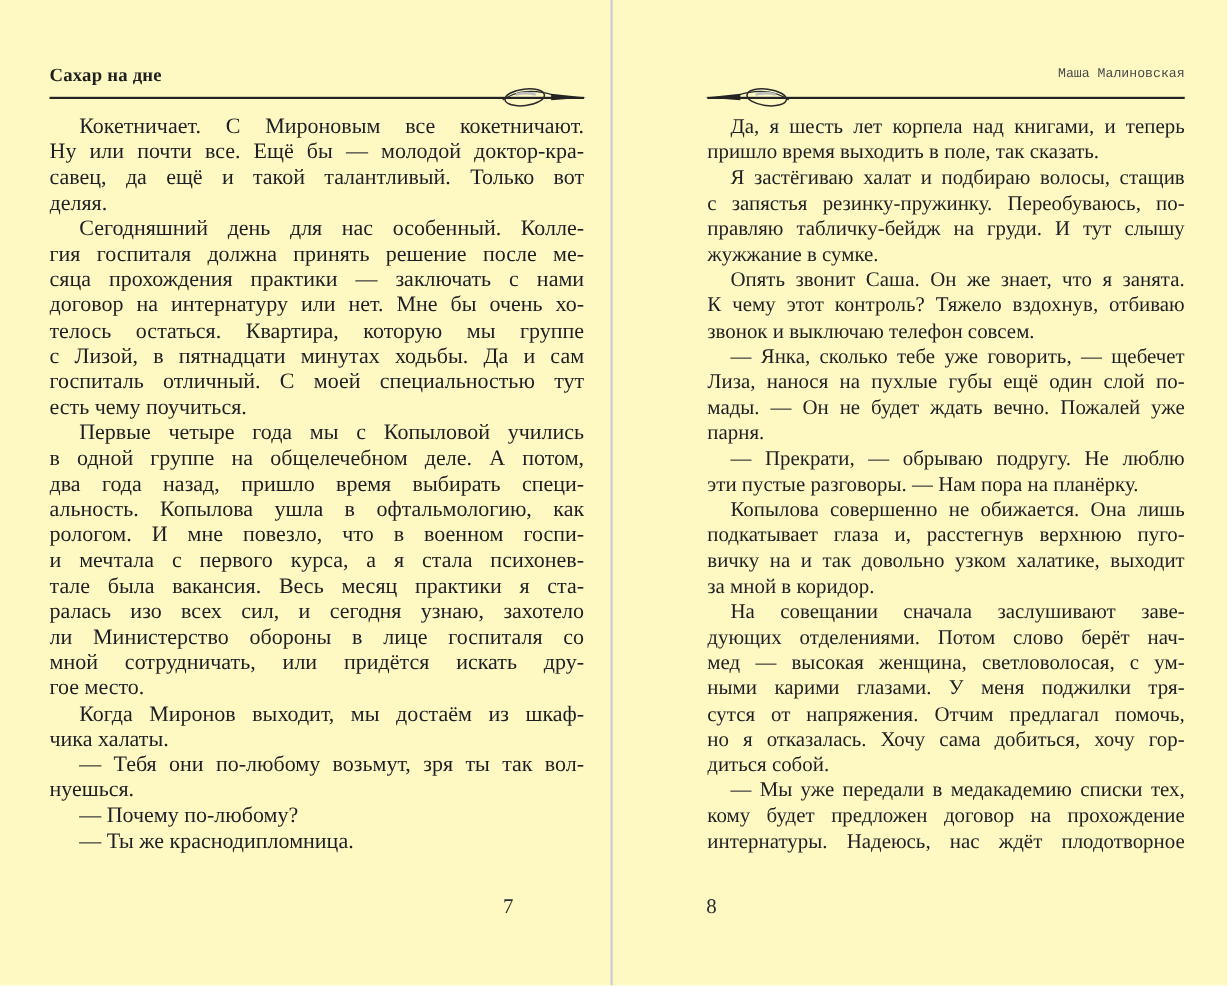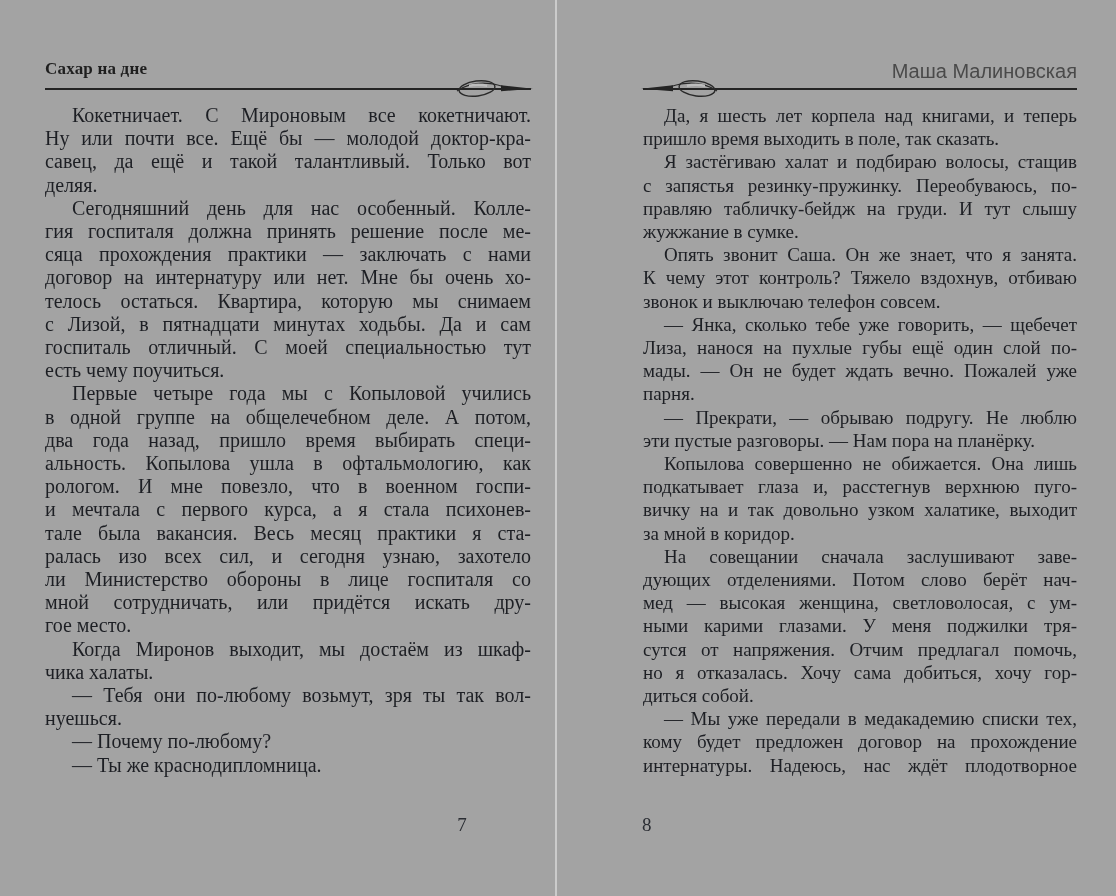--- a/index.html
+++ b/index.html
@@ -1,20 +1,20 @@
 <!DOCTYPE html>
 <html><head>
 <meta charset="utf-8">
 <style>
   html, body { margin: 0; padding: 0; background: #ffffff; }
   .canvas {
     position: relative;
     width: 1116px;
     height: 896px;
-    background: #a3a3a3;
+    background: #fef9c3;
     overflow: hidden;
     font-family: "Liberation Serif", "DejaVu Serif", serif;
     color: #1d1f24;
   }
   .spine {
     position: absolute;
     left: 555px; top: 0;
     width: 2px; height: 896px;
     background: #cbcbcb;
   }
@@ -25,22 +25,22 @@
   .running-head {
     position: absolute; top: 0; left: 0; right: 0; height: 26px;
   }
   .head-title {
     position: absolute; left: 0; top: 3px;
     font-size: 17px; font-weight: bold; color: #1f1f1f;
     letter-spacing: 0.2px;
   }
   .head-author {
     position: absolute; right: 0; top: 4px;
-    font-family: Liberation Sans, sans-serif;
-    font-size: 20px; font-weight: normal; color: #4a4a4a;
+    font-family: Liberation Mono, monospace;
+    font-size: 12px; font-weight: normal; color: #4a4a4a;
   }
   .head-rule {
     position: absolute; left: 0; right: 0; top: 32px;
     height: 2px; background: #242424;
   }
   .flourish { position: absolute; top: 20px; }
   .flourish-right { right: -4px; }
   .flourish-left  { left: -4px; transform: scaleX(-1); }
 
   .page-body {
@@ -95,21 +95,21 @@
           <div class="line first">Кокетничает. С Мироновым все кокетничают.</div>
           <div class="line">Ну или почти все. Ещё бы — молодой доктор-кра-</div>
           <div class="line">савец, да ещё и такой талантливый. Только вот</div>
           <div class="line last">деляя.</div>
         </div>
         <div class="para">
           <div class="line first">Сегодняшний день для нас особенный. Колле-</div>
           <div class="line">гия госпиталя должна принять решение после ме-</div>
           <div class="line">сяца прохождения практики — заключать с нами</div>
           <div class="line">договор на интернатуру или нет. Мне бы очень хо-</div>
-          <div class="line">телось остаться. Квартира, которую мы снимаем</div>
+          <div class="line">телось остаться. Квартира, которую мы группе</div>
           <div class="line">с Лизой, в пятнадцати минутах ходьбы. Да и сам</div>
           <div class="line">госпиталь отличный. С моей специальностью тут</div>
           <div class="line last">есть чему поучиться.</div>
         </div>
         <div class="para">
           <div class="line first">Первые четыре года мы с Копыловой учились</div>
           <div class="line">в одной группе на общелечебном деле. А потом,</div>
           <div class="line">два года назад, пришло время выбирать специ-</div>
           <div class="line">альность. Копылова ушла в офтальмологию, как</div>
           <div class="line">рологом. И мне повезло, что в военном госпи-</div>

